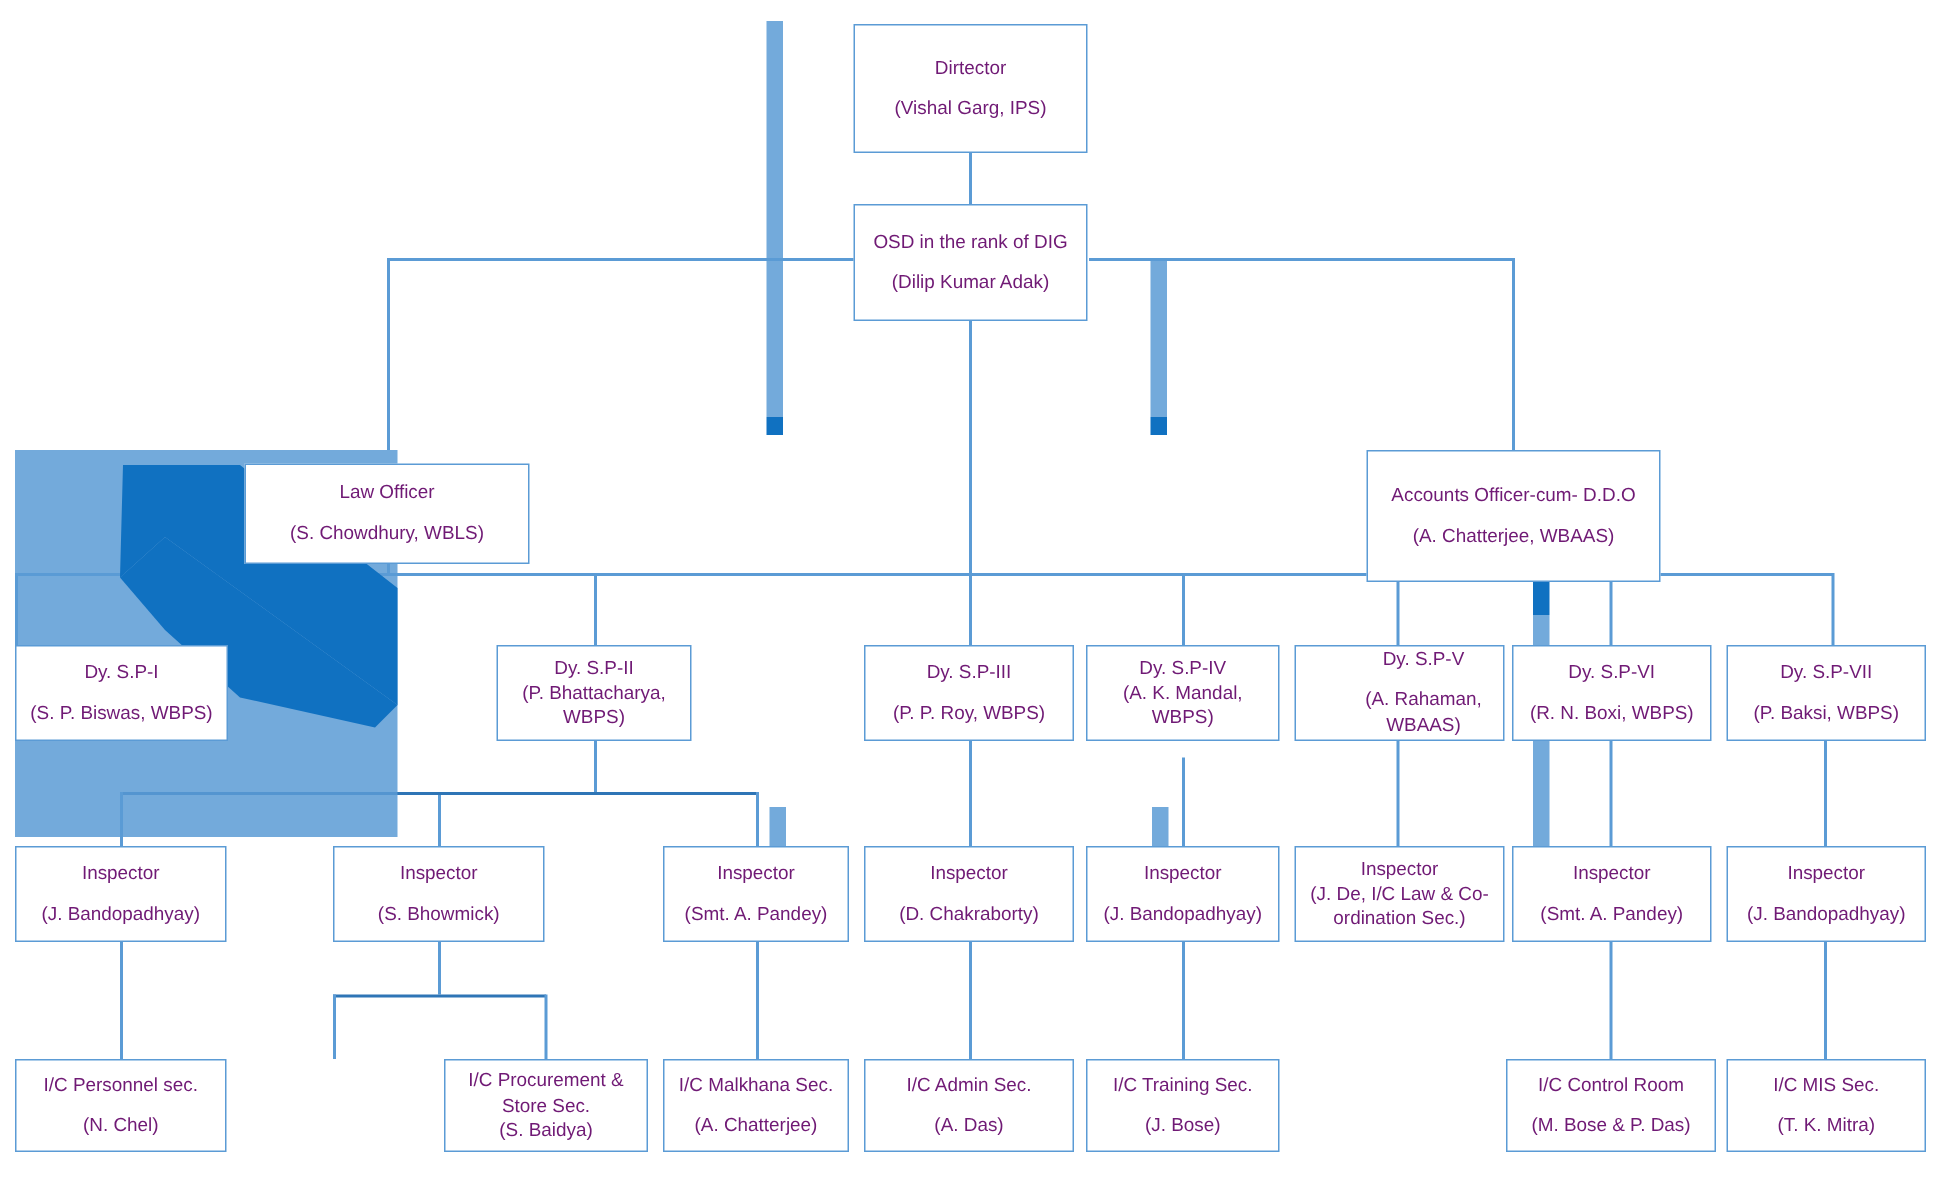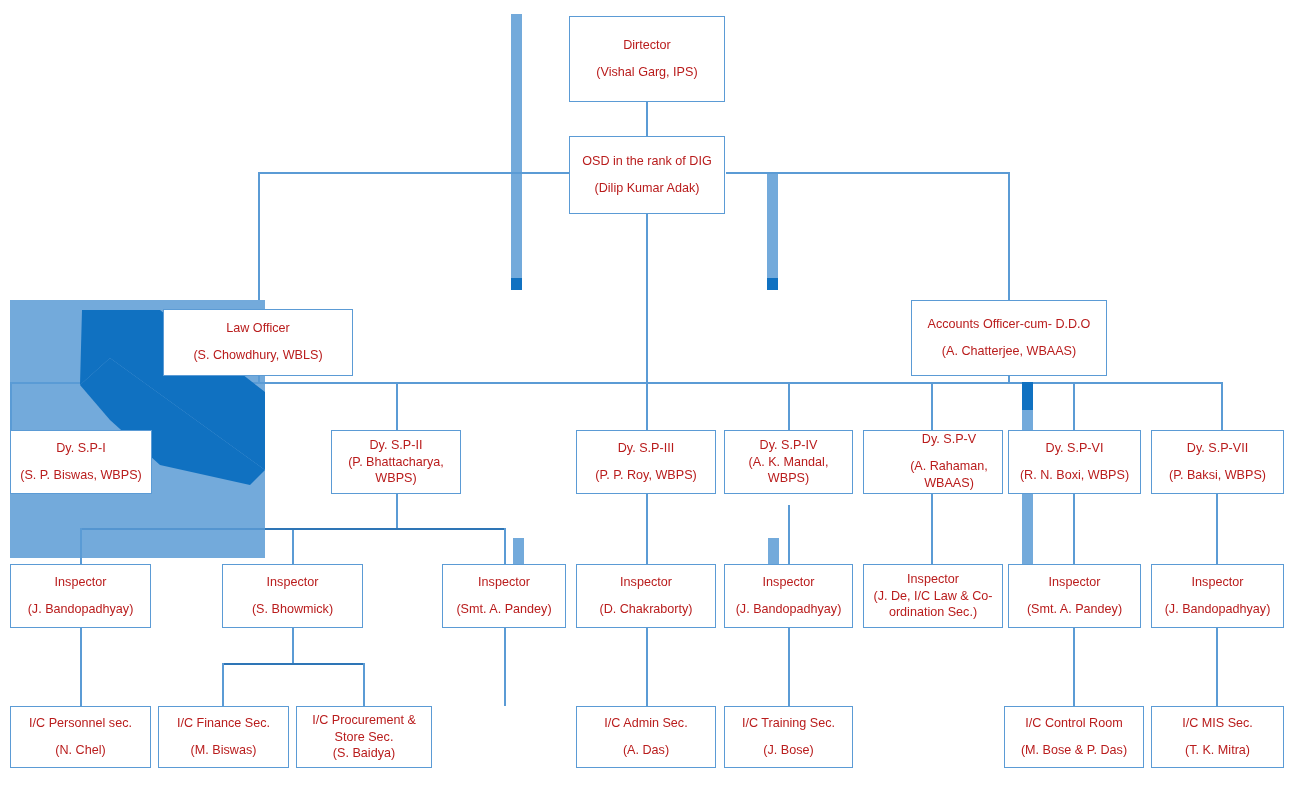--- a/index.html
+++ b/index.html
@@ -37,21 +37,21 @@
     box-sizing:border-box;
     border:1.6px solid #5B9BD5;
     background:#ffffff;
     display:flex;
     flex-direction:column;
     align-items:center;
     justify-content:center;
     text-align:center;
     font-size:12.6px;
     line-height:1.42;
-    color:#b91c1c;
+    color:#701a75;
     padding:3px 4px;
   }
   .node .t1{display:block;}
   .node .t2{display:block;}
   .node.spaced .t1{margin-bottom:9px;}
   .node.tight{line-height:1.3;}
 </style>
 </head>
 <body>
 
@@ -132,21 +132,21 @@
   <div class="node spaced" style="left:569px;top:136px;width:156px;height:78px;">
     <span class="t1">OSD in the rank of DIG</span>
     <span class="t2">(Dilip Kumar Adak)</span>
   </div>
 
   <div class="node spaced" style="left:163px;top:309px;width:190px;height:67px;">
     <span class="t1">Law Officer</span>
     <span class="t2">(S. Chowdhury, WBLS)</span>
   </div>
 
-  <div class="node spaced" style="left:911px;top:300px;width:196px;height:76px;">
+  <div class="node spaced" style="left:911px;top:300px;width:196px;height:88px;">
     <span class="t1">Accounts Officer-cum- D.D.O</span>
     <span class="t2">(A. Chatterjee, WBAAS)</span>
   </div>
 
   <div class="node spaced" style="left:10px;top:430px;width:142px;height:64px;">
     <span class="t1">Dy. S.P-I</span>
     <span class="t2">(S. P. Biswas, WBPS)</span>
   </div>
 
   <div class="node tight" style="left:331px;top:430px;width:130px;height:64px;">
@@ -217,30 +217,30 @@
   <div class="node spaced" style="left:1151px;top:564px;width:133px;height:64px;">
     <span class="t1">Inspector</span>
     <span class="t2">(J. Bandopadhyay)</span>
   </div>
 
   <div class="node spaced" style="left:10px;top:706px;width:141px;height:62px;">
     <span class="t1">I/C Personnel sec.</span>
     <span class="t2">(N. Chel)</span>
   </div>
 
-  <div class="node spaced" style="left:158px;top:706px;width:131px;height:62px;">
-    <span class="t1">I/C Finance Sec.</span>
-    <span class="t2">(M. Biswas)</span>
-  </div>
 
   <div class="node tight" style="left:296px;top:706px;width:136px;height:62px;">
     <span class="t1">I/C Procurement &amp; Store Sec.</span>
     <span class="t2">(S. Baidya)</span>
   </div>
 
+  <div class="node spaced" style="left:442px;top:706px;width:124px;height:62px;">
+    <span class="t1">I/C Malkhana Sec.</span>
+    <span class="t2">(A. Chatterjee)</span>
+  </div>
 
   <div class="node spaced" style="left:576px;top:706px;width:140px;height:62px;">
     <span class="t1">I/C Admin Sec.</span>
     <span class="t2">(A. Das)</span>
   </div>
 
   <div class="node spaced" style="left:724px;top:706px;width:129px;height:62px;">
     <span class="t1">I/C Training Sec.</span>
     <span class="t2">(J. Bose)</span>
   </div>

